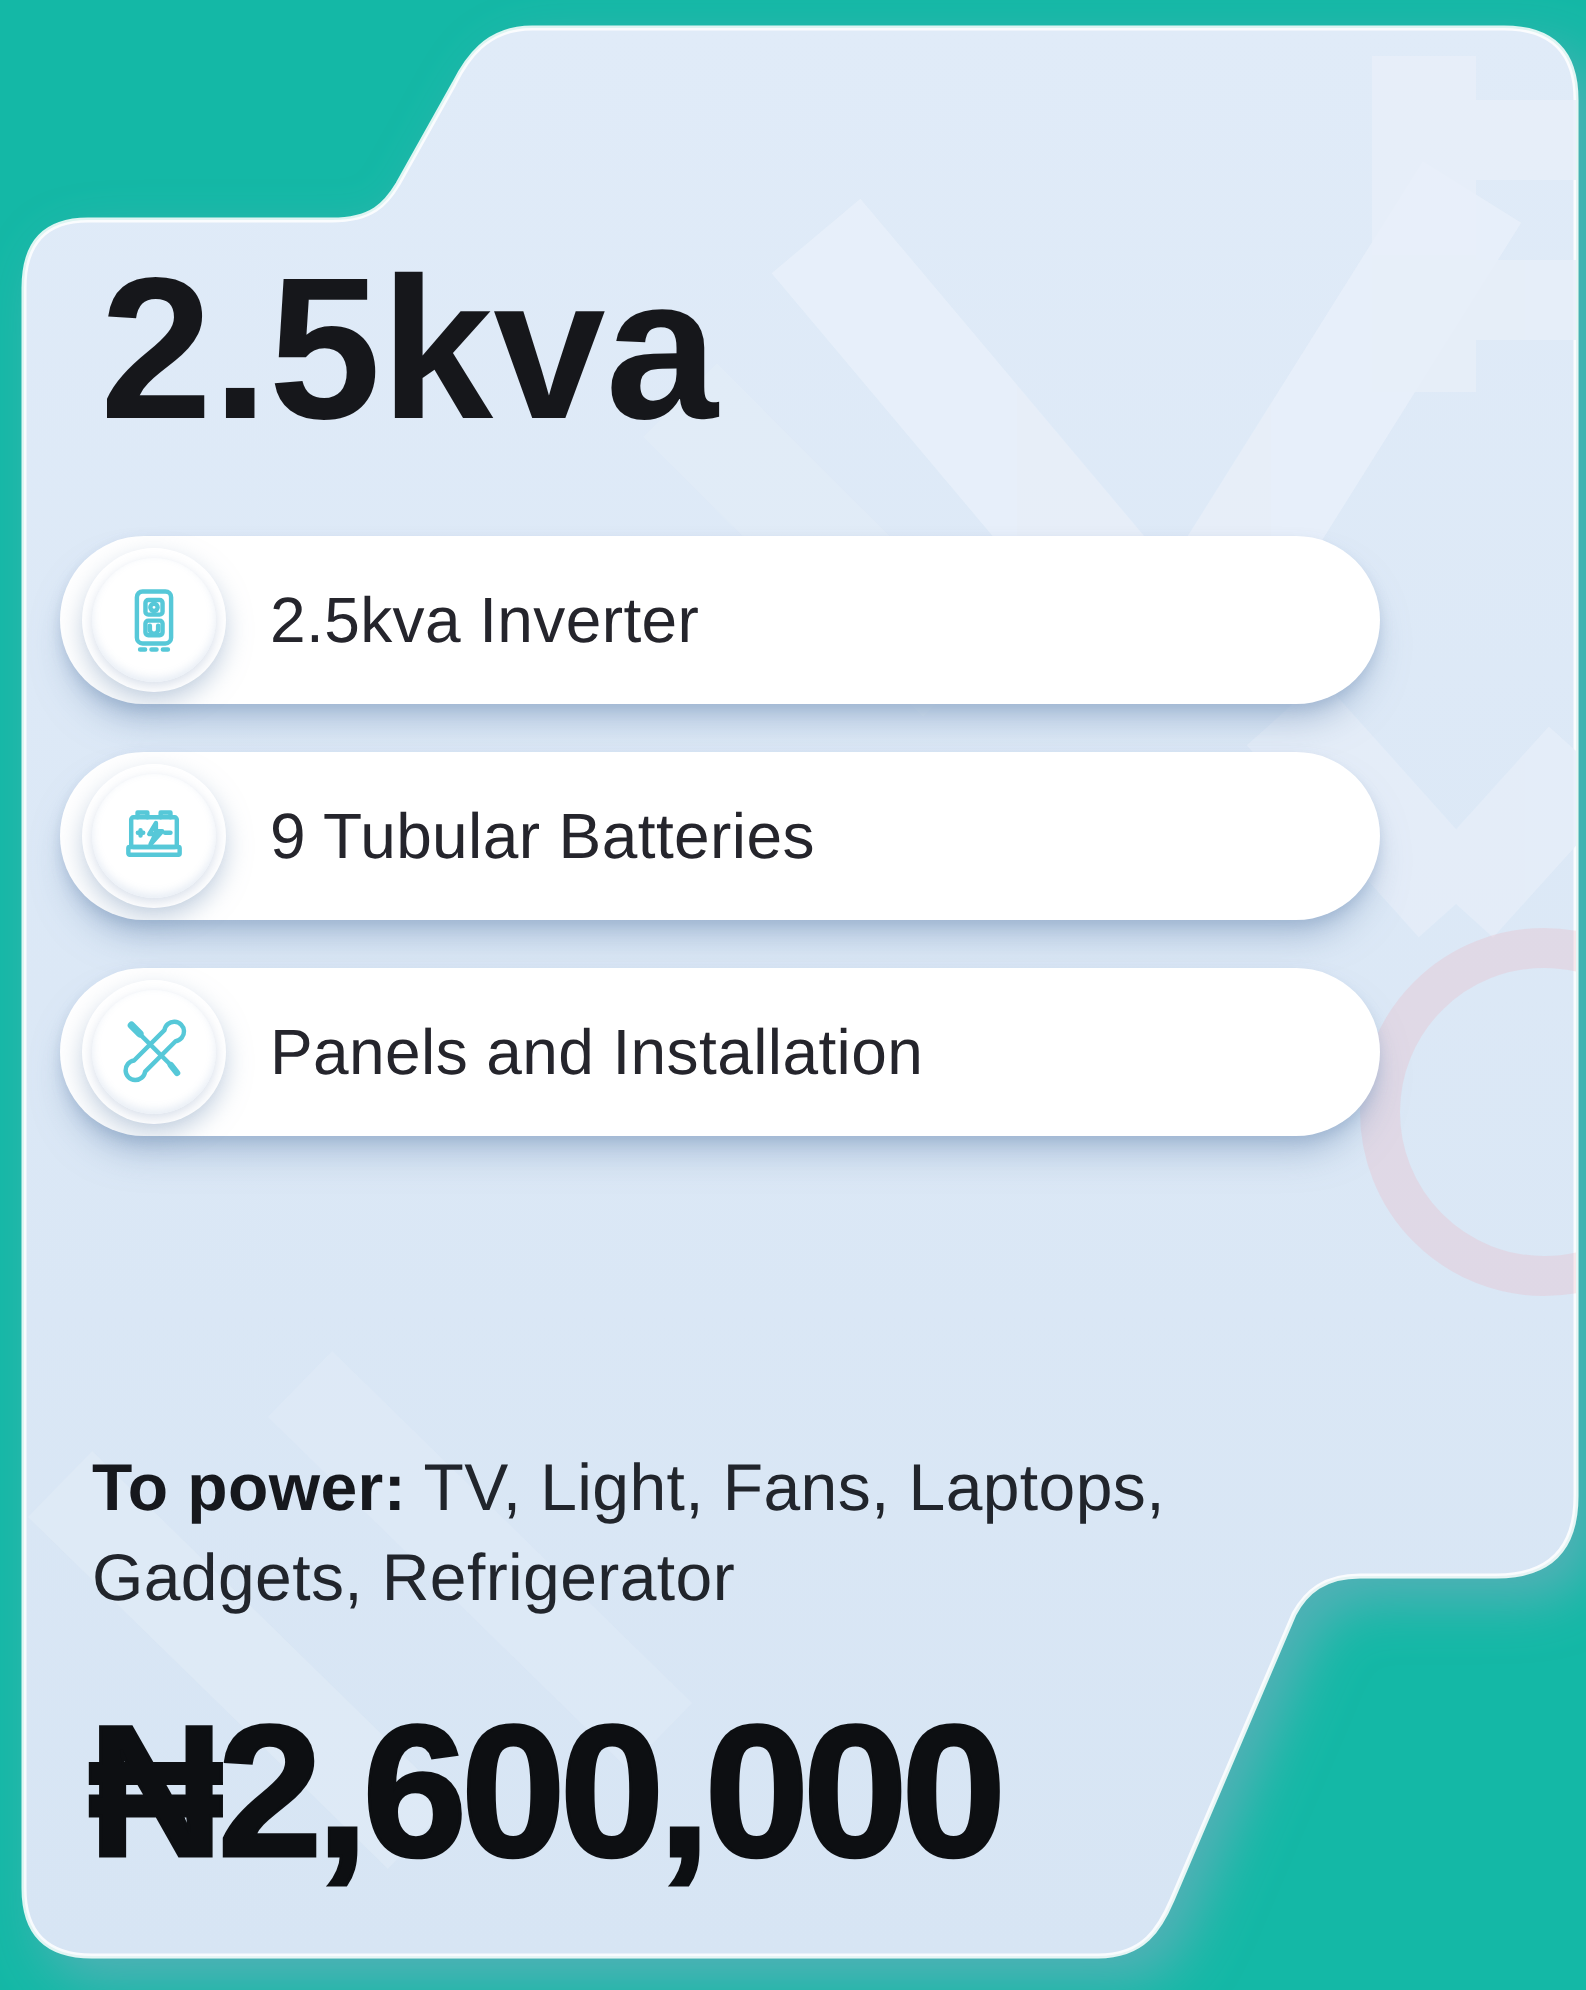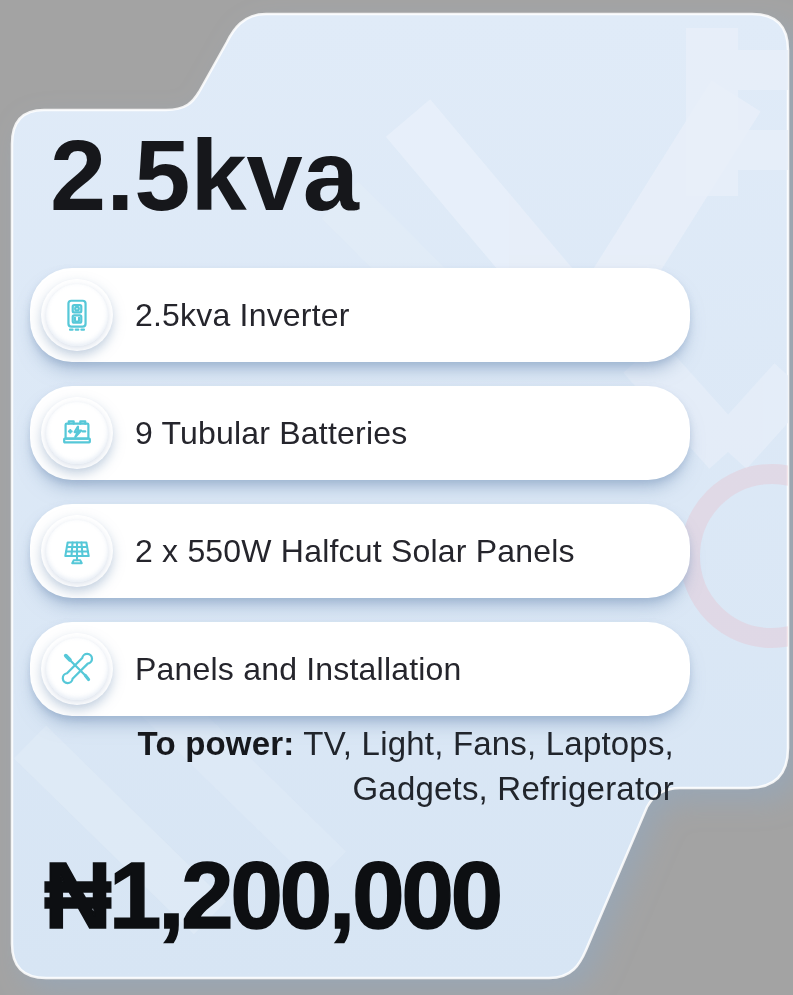--- a/index.html
+++ b/index.html
@@ -1,31 +1,30 @@
 <!DOCTYPE html>
 <html><head>
 <meta charset="utf-8">
 <style>
   html,body{margin:0;padding:0;background:#eef5fc;}
   .stage{
     position:relative;width:793px;height:995px;overflow:hidden;
-    background:#a3a3a3;
+    background:#14b8a6;
     font-family:"Liberation Sans", sans-serif;
-    text-align:right;
   }
   .card-svg{position:absolute;left:0;top:0;width:793px;height:995px;display:block;}
   .content{position:absolute;left:0;top:0;width:793px;height:995px;}
   .title{
     position:absolute;left:50px;top:124px;margin:0;
     font-size:101px;line-height:1.02;font-weight:600;letter-spacing:0px;
     color:#16171b;
   }
   .features{position:absolute;left:30px;top:268px;display:flex;flex-direction:column;gap:24px;}
   .pill{
-    width:660px;height:94px;background:#ffffff;border-radius:42px;
+    width:660px;height:84px;background:#ffffff;border-radius:42px;
     display:flex;align-items:center;gap:22px;padding-left:11px;box-sizing:border-box;
     box-shadow:0 12px 18px -5px rgba(121,150,185,.55), 0 3px 6px rgba(150,172,202,.35);
   }
   .icon-circle{
     position:relative;width:72px;height:72px;border-radius:50%;background:#fff;flex:0 0 auto;
     box-shadow:0 5px 12px rgba(140,165,195,.5);
   }
   .icon-circle::before{
     content:"";position:absolute;inset:5px;border-radius:50%;background:#fff;
     box-shadow:0 2px 6px rgba(168,185,208,.45), inset 0 -2px 4px rgba(228,235,244,.9);
@@ -114,48 +113,36 @@
             <rect x="4.8" y="6.1" width="14.4" height="9.4" rx="0.7"></rect>
             <rect x="3.9" y="15.5" width="16.2" height="2.4" rx="0.4"></rect>
             <path d="M12.6 7.9 l-2.1 3.5 h2 l-1.6 3.2 3.7-4.1 h-2 z"></path>
             <path d="M6.9 11 h1.7 M7.75 10.15 v1.7"></path>
             <path d="M15.5 11 h1.7"></path>
           </svg>
         </div>
         <span class="pill-label">9 Tubular Batteries</span>
       </div>
 
-      <div class="pill">
-        <div class="icon-circle">
-          <svg viewBox="0 0 24 24" fill="none" stroke="#56c8d8" stroke-width="1.3" stroke-linecap="round" stroke-linejoin="round">
-            <path d="M6.1 6.6 h11.8 l1.5 8.6 H4.6 z"></path>
-            <path d="M9.2 6.6 L8.5 15.2 M12 6.6 V15.2 M14.8 6.6 l0.7 8.6"></path>
-            <path d="M5.6 9.5 h12.8 M5.1 12.3 h13.8"></path>
-            <path d="M12 15.2 v2.7"></path>
-            <path d="M9 19.7 l0.9-1.8 h4.2 l0.9 1.8 z"></path>
-          </svg>
-        </div>
-        <span class="pill-label">2 x 550W Halfcut Solar Panels</span>
-      </div>
 
       <div class="pill">
         <div class="icon-circle">
           <svg viewBox="0 0 24 24" fill="none" stroke="#56c8d8" stroke-width="1.4" stroke-linecap="round" stroke-linejoin="round">
             <path d="M18.8 8.6 a3.1 3.1 0 1 0 -3.5 -3.5 l-9.6 9.6 a3.1 3.1 0 1 0 3.5 3.5 z"></path>
             <path d="M6.2 5 L17.3 16.1"></path>
             <path d="M4.9 3.6 l2.6 2.6" stroke-width="2.4"></path>
             <path d="M17.3 16.1 l2 2.5" stroke-width="2"></path>
           </svg>
         </div>
         <span class="pill-label">Panels and Installation</span>
       </div>
 
     </div>
 
     <p class="to-power">
       <strong>To power:</strong>
       <span>TV, Light, Fans, Laptops, Gadgets, Refrigerator</span>
     </p>
 
-    <div class="price">₦1,200,000</div>
+    <div class="price">₦2,600,000</div>
 
   </div>
 </div>
 
 </body></html>

